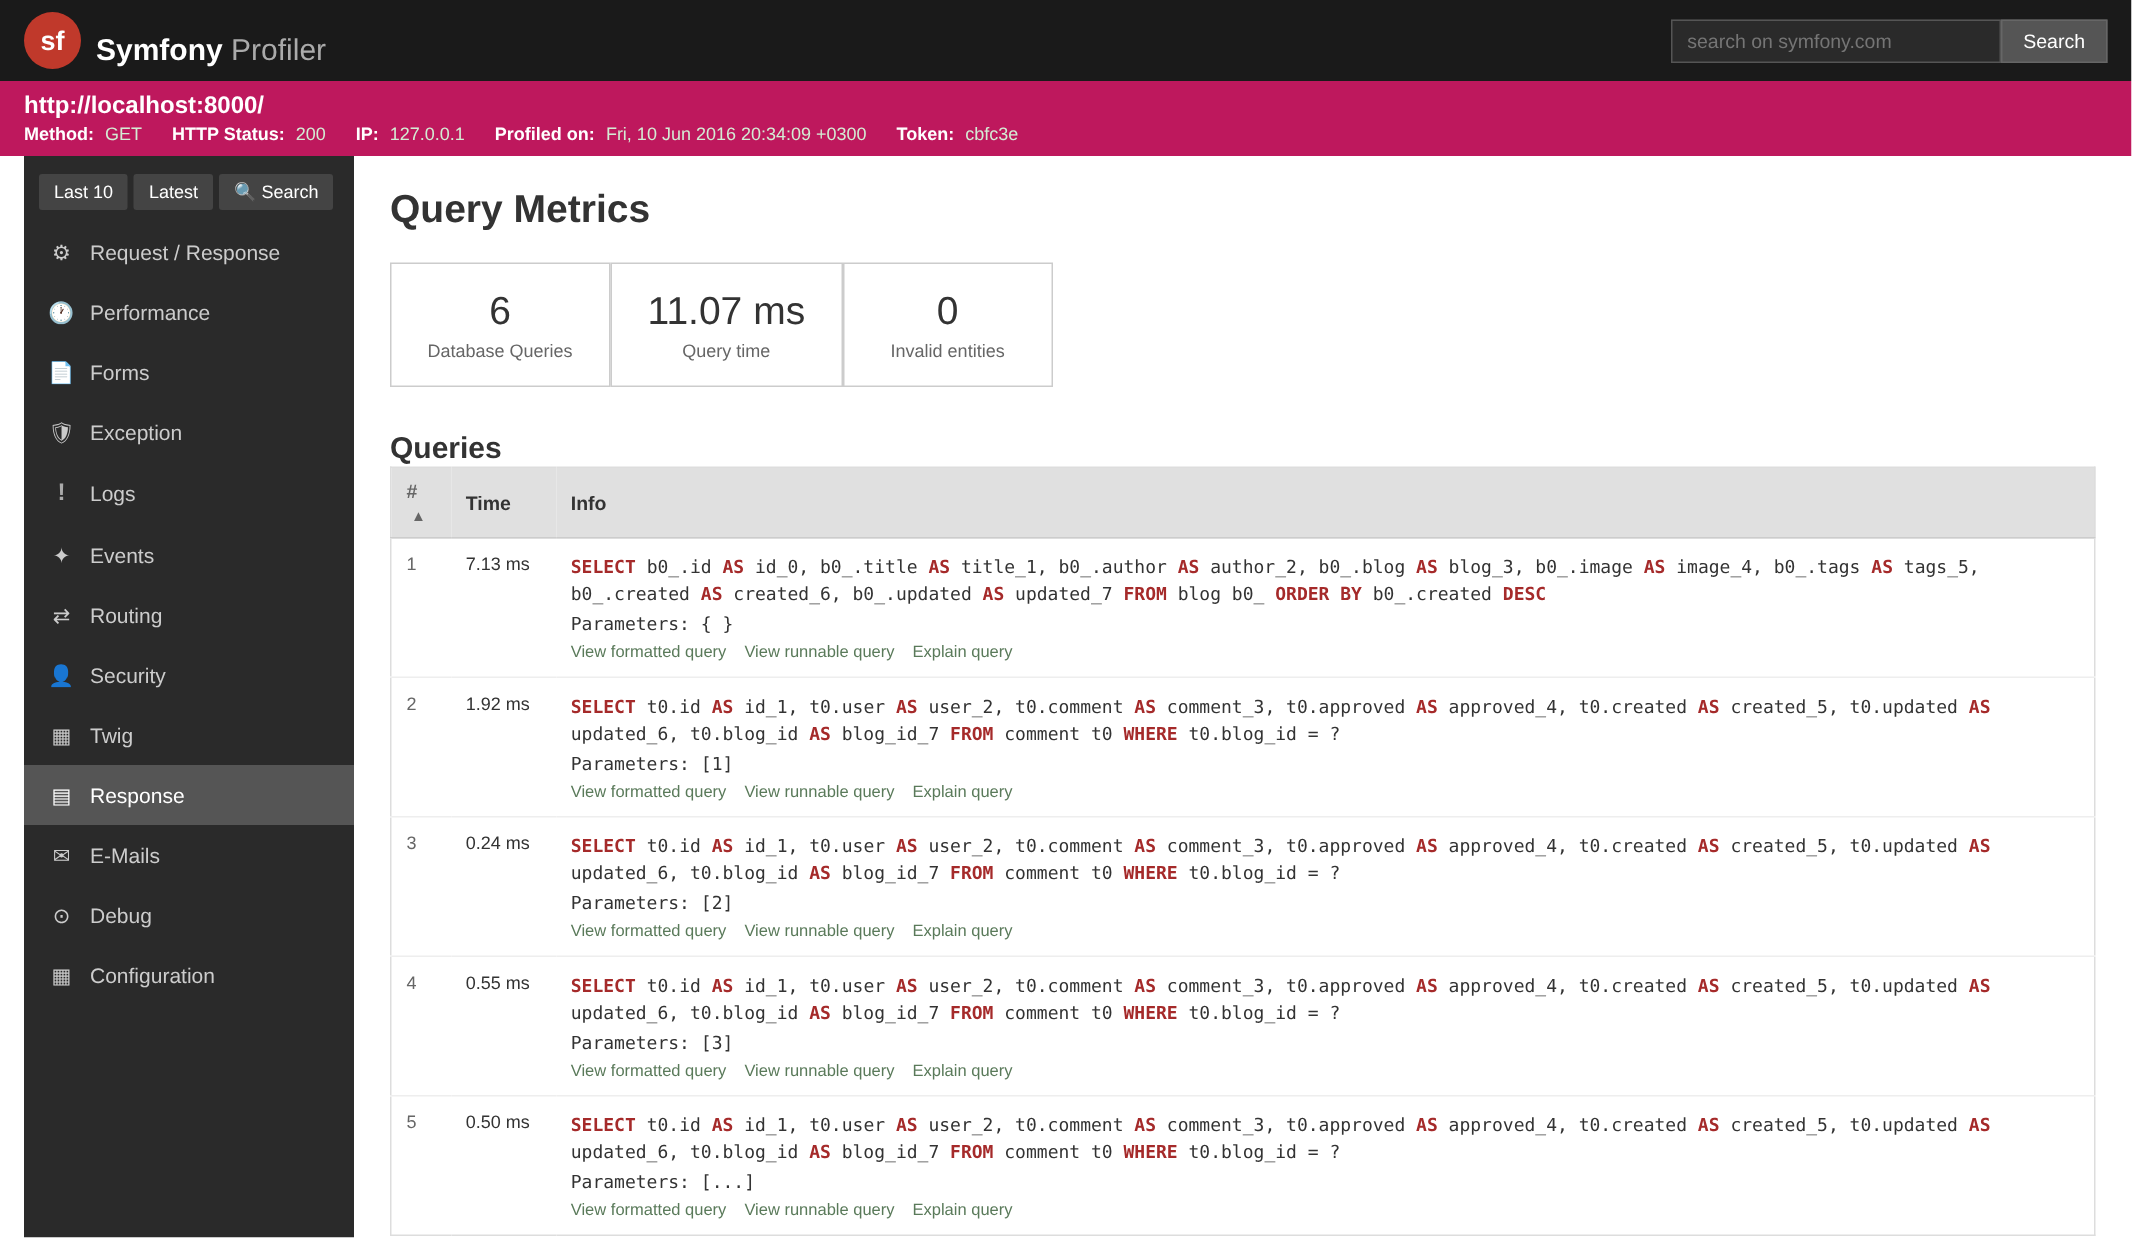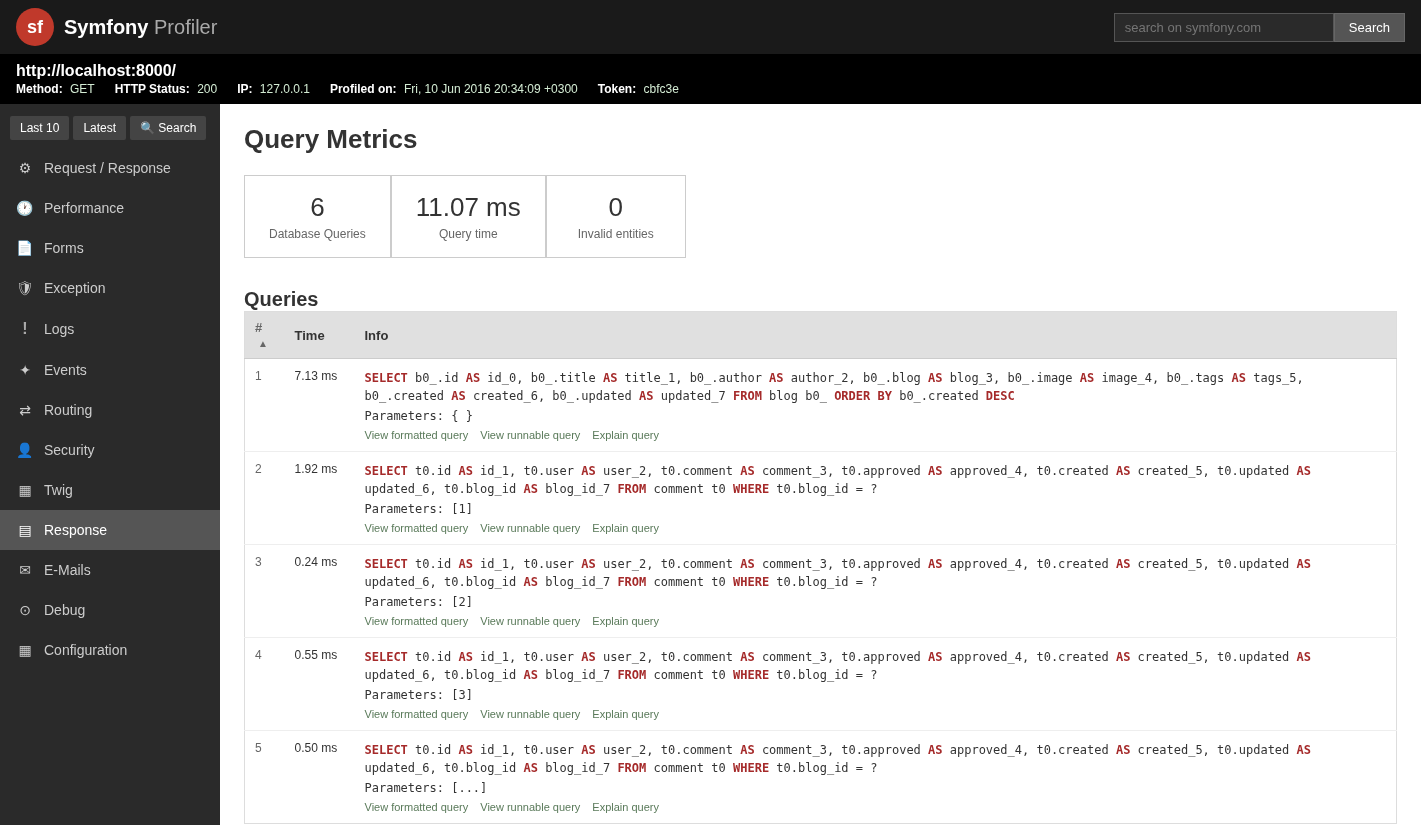--- a/index.html
+++ b/index.html
@@ -9,21 +9,21 @@
     #top-bar {
       background: #1a1a1a;
       display: flex;
       align-items: center;
       justify-content: space-between;
       padding: 0 16px;
       height: 54px;
     }
     #logo-area {
       display: flex;
-      align-items: center;
+      align-items: flex-end;
       gap: 10px;
     }
     #logo-icon {
       width: 38px;
       height: 38px;
       background: #c0392b;
       border-radius: 50%;
       display: flex;
       align-items: center;
       justify-content: center;
@@ -57,21 +57,21 @@
       padding: 6px 14px;
       background: #555;
       color: #fff;
       border: 1px solid #666;
       cursor: pointer;
       font-size: 13px;
     }
 
     
     #info-bar {
-      background: #000000;
+      background: #be185d;
       padding: 8px 16px;
       display: flex;
       align-items: center;
       gap: 0;
     }
     #info-bar .url {
       color: #fff;
       font-size: 16px;
       font-weight: bold;
       display: block;
@@ -86,20 +86,21 @@
     #info-bar .meta span strong {
       font-weight: bold;
       color: #fff;
     }
 
     
     #layout {
       display: flex;
       height: calc(839px - 54px - 64px);
       min-height: 600px;
+      padding-left: 16px;
     }
 
     
     #sidebar {
       width: 220px;
       background: #2a2a2a;
       flex-shrink: 0;
       display: flex;
       flex-direction: column;
     }

